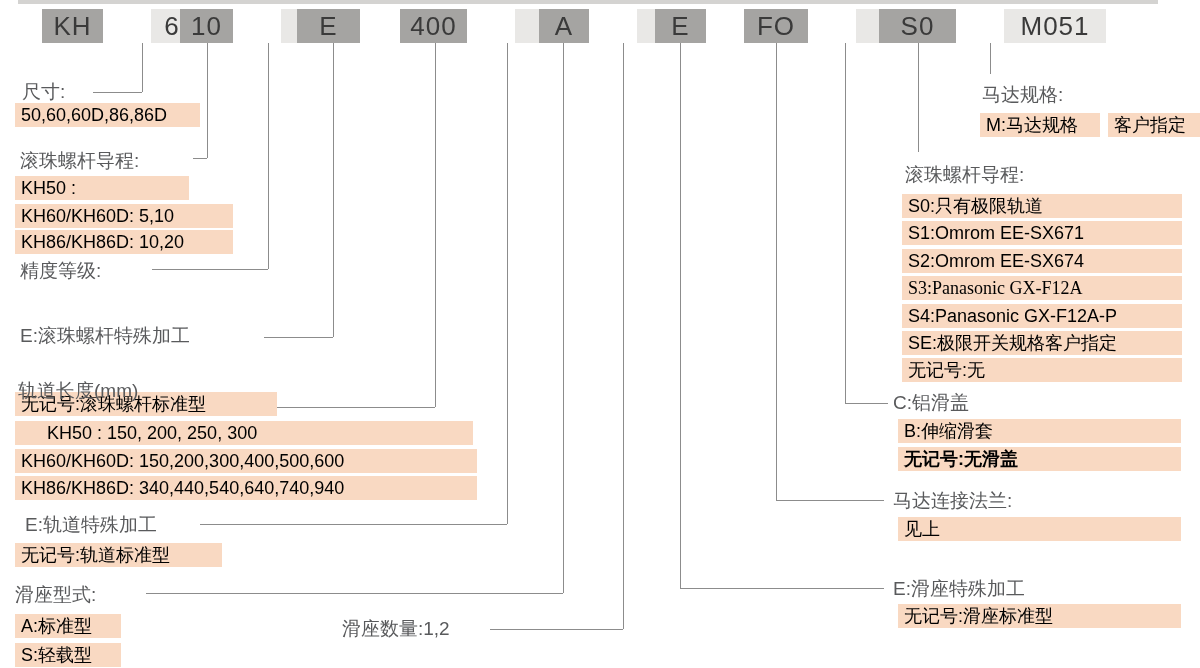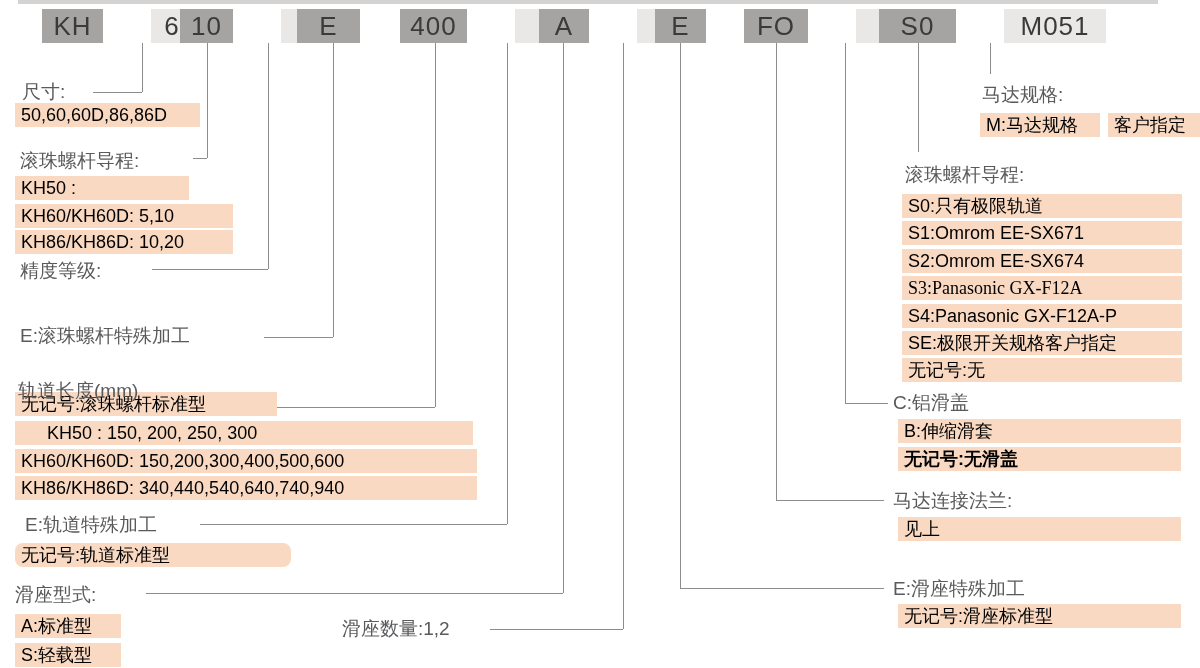--- a/index.html
+++ b/index.html
@@ -94,21 +94,21 @@
 
   <div class="label" style="left:20px;top:324px;">E:滚珠螺杆特殊加工</div>
   <div class="opt" style="left:15px;top:360px;width:262px;margin-top:32px;">无记号:滚珠螺杆标准型</div>
 
   <div class="label" style="left:18px;top:379px;">轨道长度(mm)</div>
   <div class="opt" style="left:15px;top:421px;width:458px;padding-left:32px;">KH50 : 150, 200, 250, 300</div>
   <div class="opt" style="left:15px;top:449px;width:462px;">KH60/KH60D: 150,200,300,400,500,600</div>
   <div class="opt" style="left:15px;top:476px;width:462px;">KH86/KH86D: 340,440,540,640,740,940</div>
 
   <div class="label" style="left:25px;top:513px;">E:轨道特殊加工</div>
-  <div class="opt" style="left:15px;top:543px;width:276px;border-radius:8px;">无记号:轨道标准型</div>
+  <div class="opt" style="left:15px;top:543px;width:207px;">无记号:轨道标准型</div>
 
   <div class="label" style="left:15px;top:583px;text-align:center;">滑座型式:</div>
   <div class="opt" style="left:15px;top:614px;width:106px;">A:标准型</div>
   <div class="opt" style="left:15px;top:643px;width:106px;">S:轻载型</div>
 
   <div class="label" style="left:342px;top:617px;">滑座数量:1,2</div>
 
   <div class="label" style="left:982px;top:83px;">马达规格:</div>
   <div class="opt" style="left:980px;top:113px;width:120px;">M:马达规格</div>
   <div class="opt" style="left:1108px;top:113px;width:92px;">客户指定</div>

